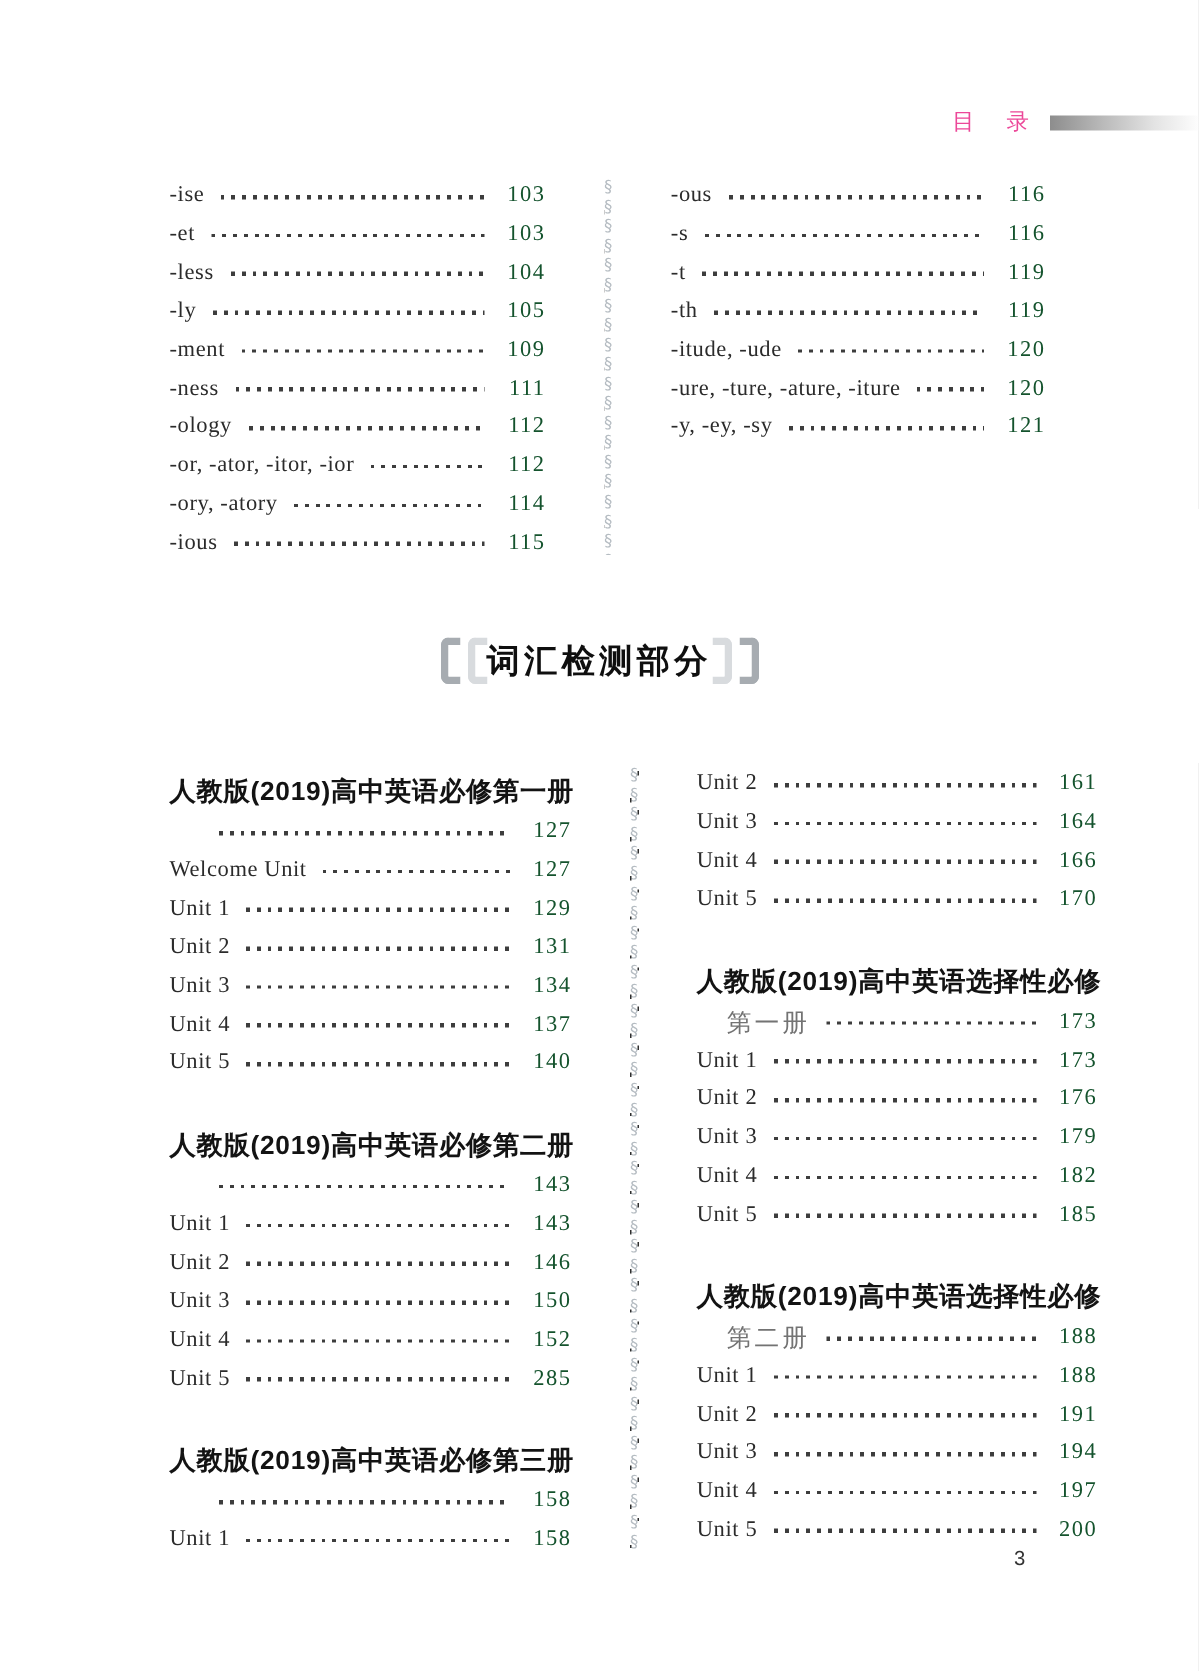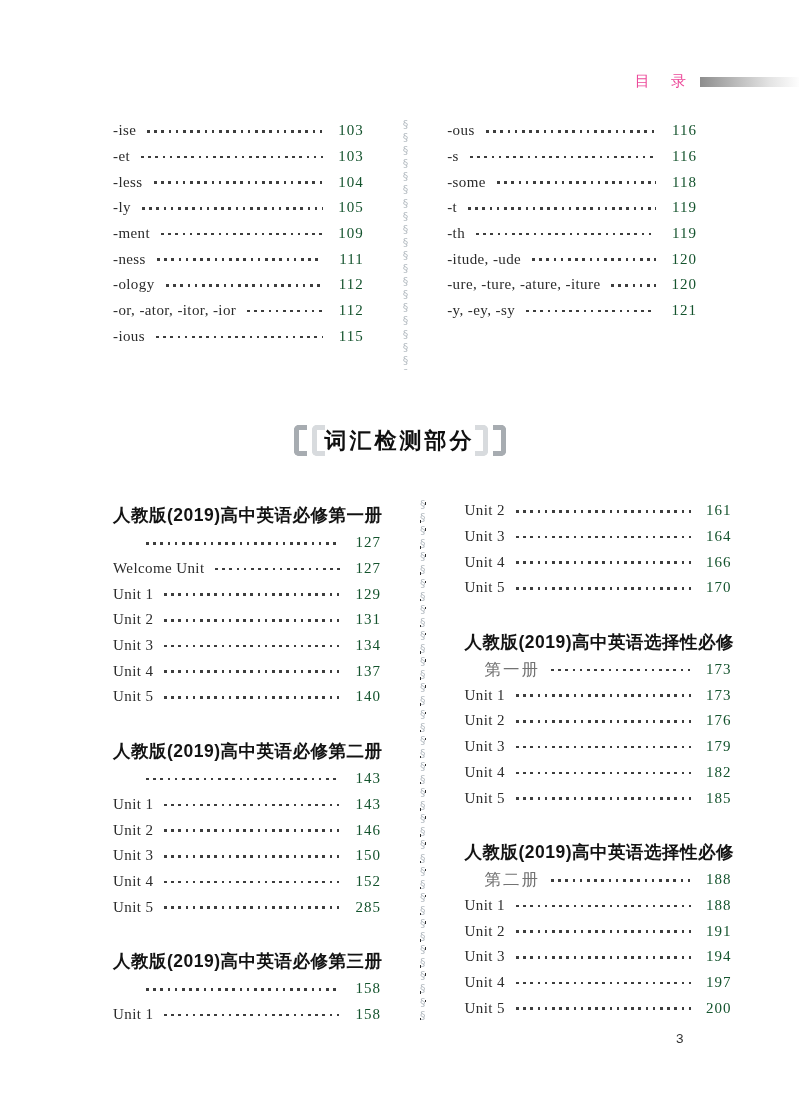--- a/index.html
+++ b/index.html
@@ -14,21 +14,21 @@
     font-family:"Liberation Sans",sans-serif; font-size:15px; color:#ec4899;
     letter-spacing:4px; word-spacing:9px; margin-right:10px; white-space:pre;
   }
   .runhead-bar {
     width:99px; height:10px;
     background:linear-gradient(90deg,#8d8d8d 0%,#b9b9b9 35%,#e3e3e3 70%,#fdfdfd 100%);
   }
   
   .toc { position:absolute; left:113px; width:584px; display:flex;gap:39px; }
   .toc-top { top:118px; }
-  .toc-bottom { top:498px; }
+  .toc-bottom { top:510px; }
   .col { width:268px; }
   .col:last-child { width:267px; }
   .mid { flex:1; display:flex; justify-content:center; }
   
   .row { display:flex; align-items:center; height:25.7px; font-size:15px; color:#2b2b2b; }
   .lbl { white-space:pre; letter-spacing:0.4px; }
   .dots {
     flex:1; height:2.6px; margin:1px 9px 0 11px; align-self:center;
     background:repeating-linear-gradient(90deg,#3d3d3d 0 2.6px,transparent 2.6px 7.2px);
   }
@@ -123,20 +123,25 @@
           <span class="lbl">-ology</span>
           <span class="dots"></span>
           <span class="pg">112</span>
         </div>
         <div class="row">
           <span class="lbl">-or, -ator, -itor, -ior</span>
           <span class="dots"></span>
           <span class="pg">112</span>
         </div>
         <div class="row">
+          <span class="lbl">-ory, -atory</span>
+          <span class="dots"></span>
+          <span class="pg">114</span>
+        </div>
+        <div class="row">
           <span class="lbl">-ious</span>
           <span class="dots"></span>
           <span class="pg">115</span>
         </div>
       </div>
     <div class="mid">
       <div class="chain">
           <span class="">§</span>
           <span class="">§</span>
           <span class="">§</span>
@@ -162,25 +167,20 @@
     <div class="col">
         <div class="row">
           <span class="lbl">-ous</span>
           <span class="dots"></span>
           <span class="pg">116</span>
         </div>
         <div class="row">
           <span class="lbl">-s</span>
           <span class="dots"></span>
           <span class="pg">116</span>
-        </div>
-        <div class="row">
-          <span class="lbl">-some</span>
-          <span class="dots"></span>
-          <span class="pg">118</span>
         </div>
         <div class="row">
           <span class="lbl">-t</span>
           <span class="dots"></span>
           <span class="pg">119</span>
         </div>
         <div class="row">
           <span class="lbl">-th</span>
           <span class="dots"></span>
           <span class="pg">119</span>

